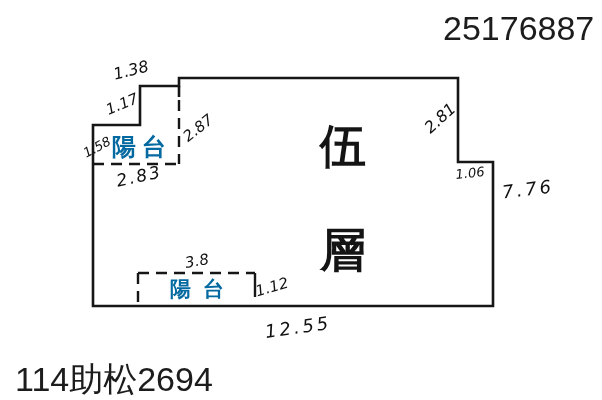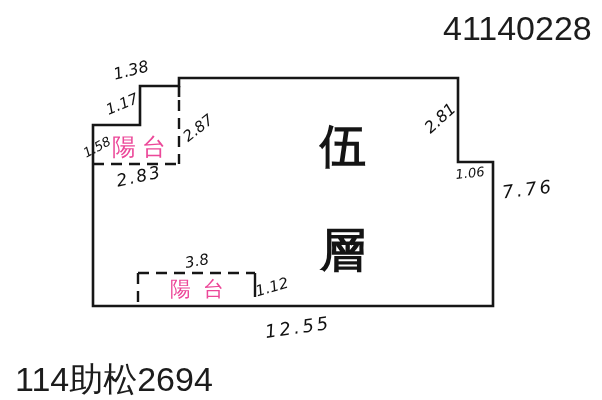--- a/index.html
+++ b/index.html
@@ -23,22 +23,23 @@
   .floor-char{
     font-family:"DejaVu Serif","Liberation Serif",serif;
     font-size:46px;
     font-weight:600;
     color:#141414;
     transform:translate(-50%,-50%);
   }
   
   .cjk-label{
     font-family:"DejaVu Serif","Liberation Serif",serif;
-    color:#ec4899;
+    color:#0369a1;
     transform:translate(-50%,-50%);
+    font-weight:bold;
   }
   
   .hw{
     font-family:"DejaVu Sans",sans-serif;
     font-style:italic;
     color:#111;
     transform-origin:center center;
   }
   svg{position:absolute;left:0;top:0;}
 </style>
@@ -57,21 +58,21 @@
 
     <path d="M93,164 L179,164" fill="none" stroke="#161616" stroke-width="2.4" stroke-dasharray="11 7"></path>
 
     <path d="M138,273 L255,273" fill="none" stroke="#161616" stroke-width="2.4" stroke-dasharray="11 7"></path>
 
     <path d="M138,273 L138,306" fill="none" stroke="#161616" stroke-width="2.4" stroke-dasharray="11 7"></path>
 
     <path d="M255,273 L255,306" fill="none" stroke="#161616" stroke-width="2.4" stroke-dasharray="24 8"></path>
   </svg>
 
-  <div class="abs printed" style="left:443px;top:9px;">41140228</div>
+  <div class="abs printed" style="left:443px;top:9px;">25176887</div>
   <div class="abs printed" style="left:15px;top:357px;">114助松2694</div>
 
   <div class="abs floor-char" style="left:343px;top:147px;">伍</div>
   <div class="abs floor-char" style="left:343px;top:251px;">層</div>
 
   <div class="abs cjk-label" style="left:142px;top:147px;font-size:24px;letter-spacing:6px;">陽台</div>
   <div class="abs cjk-label" style="left:203px;top:289px;font-size:21px;letter-spacing:12px;">陽台</div>
 
   <div class="abs hw" style="left:131px;top:70px;font-size:16px;transform:translate(-50%,-50%) rotate(-14deg);">1.38</div>
   <div class="abs hw" style="left:122px;top:104px;font-size:15px;transform:translate(-50%,-50%) rotate(-22deg);">1.17</div>

